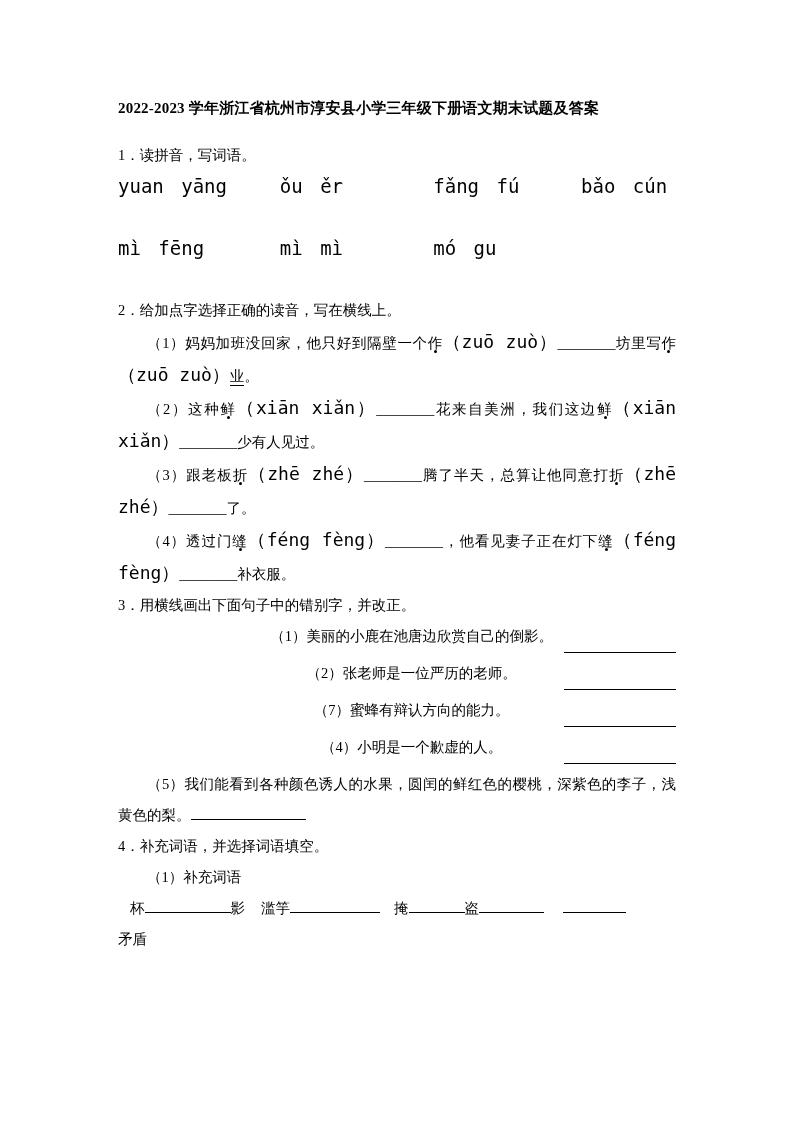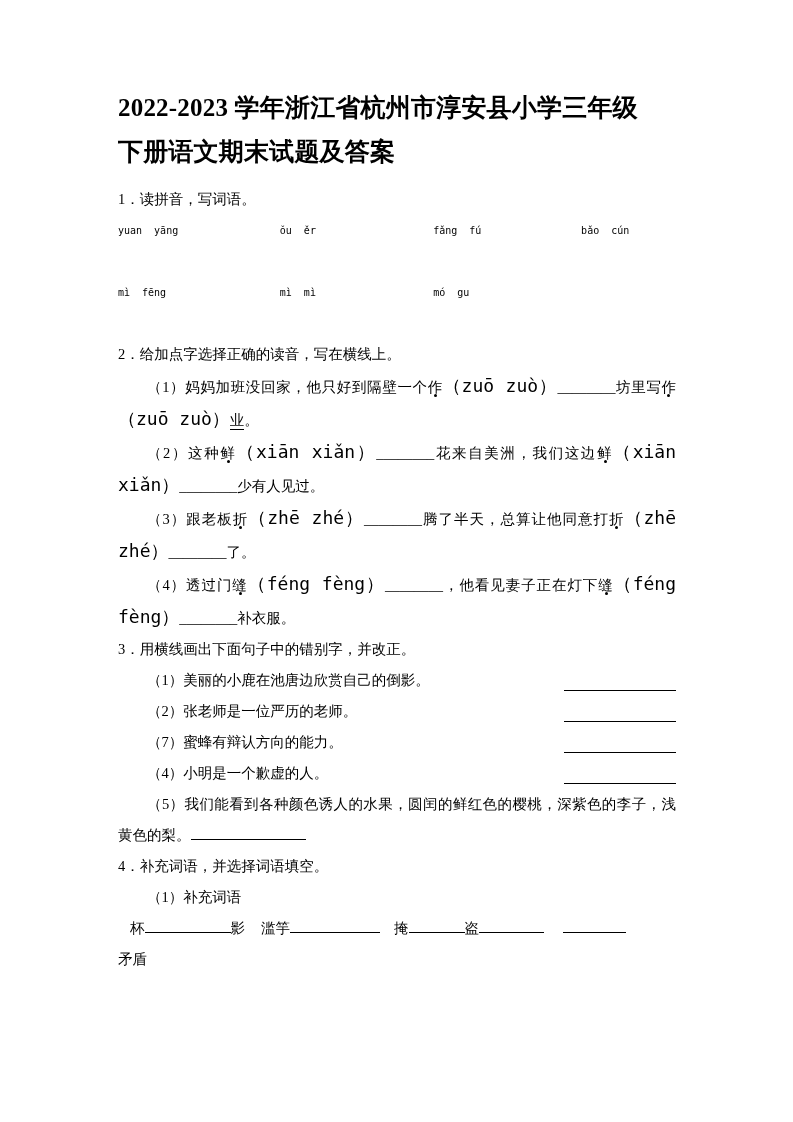--- a/index.html
+++ b/index.html
@@ -13,33 +13,33 @@
     padding: 86px 117px 0 118px;
     color: #000;
     font-family: "Liberation Serif", "DejaVu Serif", serif;
     font-size: 14.5px;
     line-height: 31px;
     overflow: hidden;
   }
   .title {
     margin: 0 0 10px 0;
     max-width: 540px;
-    font-size: 25px;
+    font-size: 15px;
     font-weight: 700;
     line-height: 44px;
     letter-spacing: 0.2px;
   }
   p { margin: 0; }
   .para { text-align: justify; }
   .indent { text-indent: 2em; }
   .pinyin-grid {
     display: grid;
     grid-template-columns: 29% 27.5% 26.5% 17%;
     font-family: "DejaVu Sans Mono", "Liberation Mono", monospace;
-    font-size: 10px;
+    font-size: 19px;
     word-spacing: 6px;
     margin-bottom: 31px;
     white-space: nowrap;
   }
   .pinyin {
     font-family: "DejaVu Sans Mono", "Liberation Mono", monospace;
     font-size: 18px;
   }
   .dotchar { position: relative; }
   .dotchar::after {
@@ -49,22 +49,23 @@
     margin-left: -1.5px;
     bottom: -2px;
     width: 3px;
     height: 3px;
     background: #000;
     border-radius: 50%;
   }
   .uchar { border-bottom: 1px solid #000; padding-bottom: 1px; }
   .q3row {
     display: flex;
-    align-items: flex-end;
+    align-items: center;
     padding-left: 2em;
+    flex-direction: column;
   }
   .blank-right {
     width: 112px;
     border-bottom: 1.5px solid #000;
     margin-left: auto;
     align-self: flex-end;
     margin-bottom: 5px;
   }
   .bl {
     display: inline-block;

